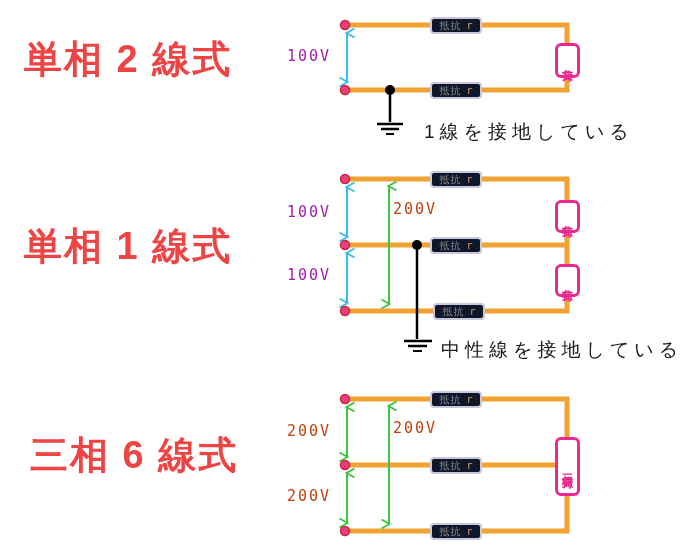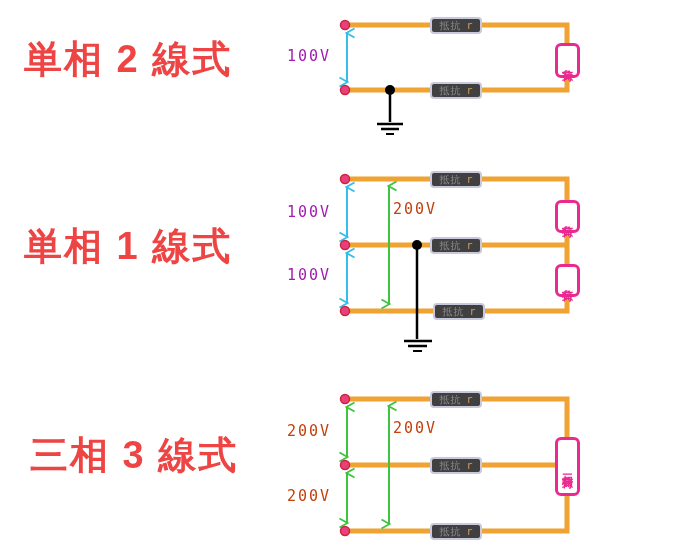--- a/index.html
+++ b/index.html
@@ -13,21 +13,21 @@
     font-size:38px;font-weight:bold;color:#ef4444;letter-spacing:2px;
     white-space:nowrap;line-height:1.05;
   }
   .vlabel{
     font-family:"DejaVu Sans Mono",monospace;font-size:15px;letter-spacing:2px;
     white-space:nowrap;line-height:1;
   }
   .vlabel.cyan{color:#a21caf;}
   .vlabel.green{color:#c2410c;}
   .resistor{
-    box-sizing:border-box;width:52px;height:17px;background:#404040;
+    box-sizing:border-box;width:52px;height:17px;background:#0f172a;
     border:2px solid #C9C9DE;border-radius:4px;
     display:flex;align-items:center;justify-content:center;gap:5px;
     font-size:10px;line-height:1;white-space:nowrap;
   }
   .resistor .rname{color:#8A8A8A;letter-spacing:1px;}
   .resistor .rsym{color:#D79A62;font-family:"DejaVu Sans Mono",monospace;}
   .load{
     box-sizing:border-box;width:25px;background:#ffffff;
     border:3px solid #EA2A90;border-radius:6px;color:#EA2A90;
     font-size:11px;font-weight:bold;line-height:1.1;
@@ -112,21 +112,21 @@
     </g>
     <g>
       <circle cx="345" cy="399" r="4.5" fill="#E8417A" stroke="#CC2244" stroke-width="1.5"></circle>
       <circle cx="345" cy="465" r="4.5" fill="#E8417A" stroke="#CC2244" stroke-width="1.5"></circle>
       <circle cx="345" cy="531" r="4.5" fill="#E8417A" stroke="#CC2244" stroke-width="1.5"></circle>
     </g>
   </svg>
 
   <div class="abs title" style="left:24px;top:40px;">単相 2 線式</div>
   <div class="abs title" style="left:24px;top:227px;">単相 1 線式</div>
-  <div class="abs title" style="left:30px;top:436px;">三相 3 線式</div>
+  <div class="abs title" style="left:30px;top:436px;">三相 6 線式</div>
 
   <div class="abs vlabel cyan" style="left:287px;top:49px;">100V</div>
 
   <div class="abs vlabel cyan" style="left:287px;top:205px;">100V</div>
   <div class="abs vlabel cyan" style="left:287px;top:268px;">100V</div>
   <div class="abs vlabel green" style="left:393px;top:202px;">200V</div>
 
   <div class="abs vlabel green" style="left:287px;top:424px;">200V</div>
   <div class="abs vlabel green" style="left:287px;top:489px;">200V</div>
   <div class="abs vlabel green" style="left:393px;top:421px;">200V</div>
@@ -164,14 +164,16 @@
   <div class="abs resistor" style="left:430px;top:523px;">
     <span class="rname">抵抗</span>
       <span class="rsym">r</span>
   </div>
 
   <div class="abs load" style="left:555px;top:43px;height:35px;">負荷</div>
   <div class="abs load" style="left:555px;top:200px;height:33px;">負荷</div>
   <div class="abs load" style="left:555px;top:264px;height:33px;">負荷</div>
   <div class="abs load" style="left:555px;top:437px;height:59px;">三相負荷</div>
 
+  <div class="abs caption" style="left:424px;top:122px;">1線を接地している</div>
+  <div class="abs caption" style="left:441px;top:340px;">中性線を接地している</div>
 
 </div>
 
 </body></html>

